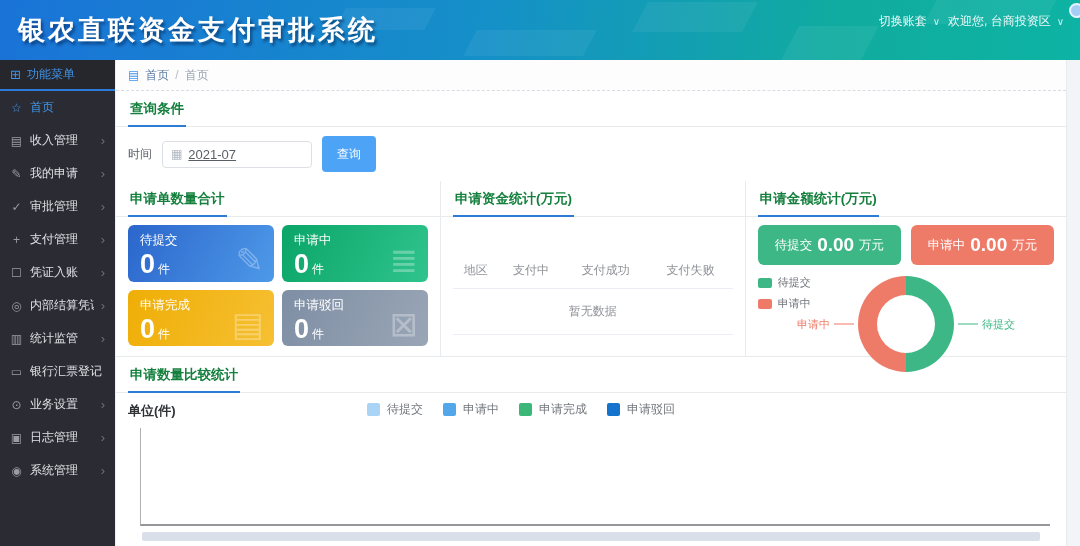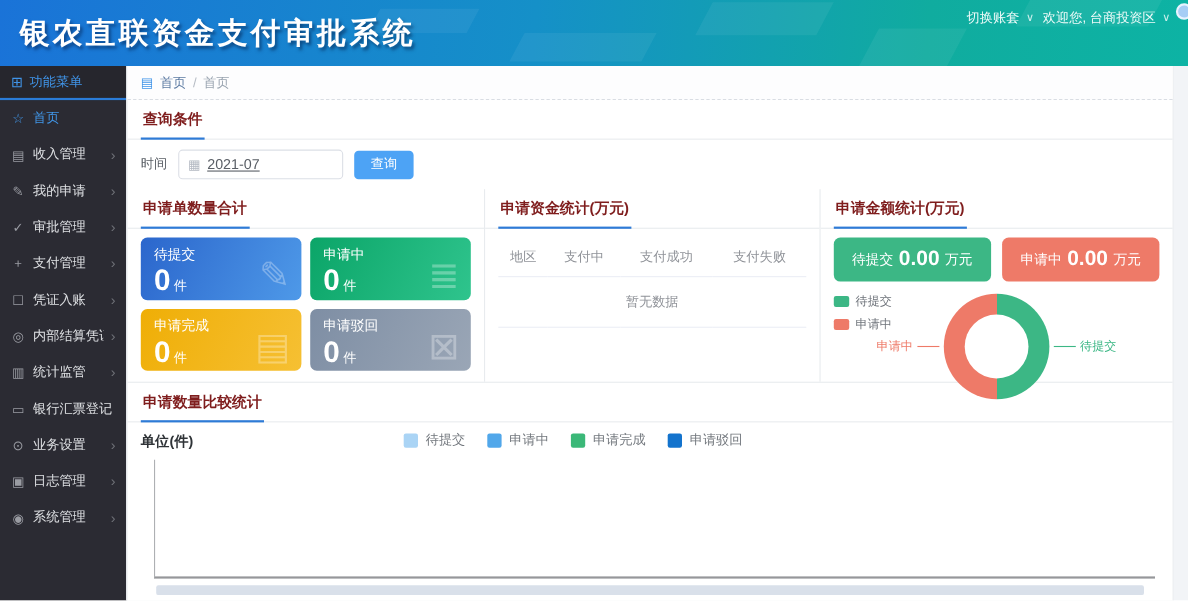--- a/index.html
+++ b/index.html
@@ -13,21 +13,21 @@
     overflow:hidden; display:flex; align-items:center; }
   .header .poly { position:absolute; background:rgba(255,255,255,0.06); transform:skewX(-28deg); }
   .p1 { left:340px; top:8px;  width:90px;  height:22px; }
   .p2 { left:470px; top:30px; width:120px; height:26px; }
   .p3 { left:640px; top:2px;  width:110px; height:30px; background:rgba(255,255,255,0.08); }
   .p4 { left:790px; top:26px; width:80px;  height:34px; }
   .p5 { left:930px; top:0px;  width:120px; height:24px; background:rgba(255,255,255,0.07); }
   .app-title { position:relative; color:#fff; font-size:27px; font-weight:bold; letter-spacing:3px;
     padding-left:18px; text-shadow:2px 3px 3px rgba(0,25,70,0.55); }
   .header-right { position:absolute; right:16px; top:8px; text-align:right; color:#eefbf9; font-size:12px; }
-  .hr-row { display:flex; align-items:flex-start; justify-content:flex-end; gap:8px; height:22px; }
+  .hr-row { display:flex; align-items:flex-end; justify-content:flex-end; gap:8px; height:22px; }
   .caret { font-size:10px; opacity:.85; }
   .link-switch, .welcome { cursor:pointer; display:flex; align-items:center; gap:6px; }
   .op-guide { text-decoration:underline; cursor:pointer; }
   .hr-div { color:rgba(255,255,255,0.65); padding:0 6px; }
   .notif-dot { position:absolute; right:-4px; top:3px; width:15px; height:15px; border-radius:50%;
     background:#a6cdf5; border:2px solid #e8f3ff; }
 
   
   .main { flex:1; display:flex; min-height:0; }
   .sidebar { width:115px; flex:0 0 115px; background:#2b2b33; color:#dfe1e4; font-size:12px; }
@@ -47,40 +47,40 @@
 
   .breadcrumb { height:31px; flex:0 0 31px; display:flex; align-items:center; gap:6px;
     padding:0 12px; font-size:12px; border-bottom:1px dashed #d9dde3; background:#fdfdfe; }
   .bc-icon { color:#4094e8; font-size:12px; }
   .bc-home { color:#5e7ca3; cursor:pointer; }
   .bc-sep { color:#b6bcc4; }
   .bc-cur { color:#9aa4b0; }
 
   
   .sec-title-row { border-bottom:1px solid #e8ebee; padding:0 12px; }
-  .sec-title { display:inline-block; font-size:13.5px; font-weight:bold; color:#7f1d1d;
+  .sec-title { display:inline-block; font-size:13.5px; font-weight:bold; color:#15803d;
     padding:9px 2px 7px; border-bottom:2px solid #2e7bd6; margin-bottom:-1px; }
 
   
   .query-sec { flex:0 0 68px; }
   .query-row { display:flex; align-items:center; gap:10px; padding:9px 12px; }
   .q-label { font-size:12px; color:#5a5f66; }
   .date-box { width:150px; height:27px; border:1px solid #dcdfe6; border-radius:4px;
     display:flex; align-items:center; gap:6px; padding:0 8px; background:#fff; }
   .cal-icon { color:#b3b9c2; font-size:12px; }
   .date-box input { border:none; outline:none; width:100%; font-size:13px; color:#5a5f66;
     font-family:inherit; background:transparent;text-decoration:underline; }
-  .search-btn { width:54px; height:26px; background:#4da3f5; color:#fff; border:none;
+  .search-btn { width:54px; height:36px; background:#4da3f5; color:#fff; border:none;
     border-radius:4px; font-size:12px; cursor:pointer; }
 
   
   .stats-row { flex:0 0 176px; display:flex; border-bottom:1px solid #e8ebee; min-height:0; }
   .panel { padding:0; display:flex; flex-direction:column; min-width:0; }
   .panel1 { flex:0 0 34.2%; border-right:1px solid #e8ebee; }
-  .panel2 { flex:0 0 32.1%; border-right:1px solid #e8ebee; }
+  .panel2 { flex:0 0 32.1%; border-right:1px solid #e8ebee;gap:28px; }
   .panel3 { flex:1;justify-content:space-between; }
   .panel .body { flex:1; padding:8px 12px 10px; min-height:0; }
 
   .cards-grid { display:grid; grid-template-columns:1fr 1fr; grid-template-rows:1fr 1fr; gap:8px; height:100%; }
   .stat-card { border-radius:6px; color:#fff; padding:7px 12px; position:relative; overflow:hidden; cursor:pointer; }
   .stat-card .cl { font-size:12.5px; }
   .stat-card .cv { font-size:27px; font-weight:bold; line-height:1.15; }
   .stat-card .cu { font-size:12px; font-weight:normal; margin-left:3px; }
   .stat-card .ci { position:absolute; right:10px; bottom:2px; font-size:34px; color:rgba(255,255,255,0.3); }
   .card-blue  { background:linear-gradient(115deg,#2b66cc,#4e99e8); }

